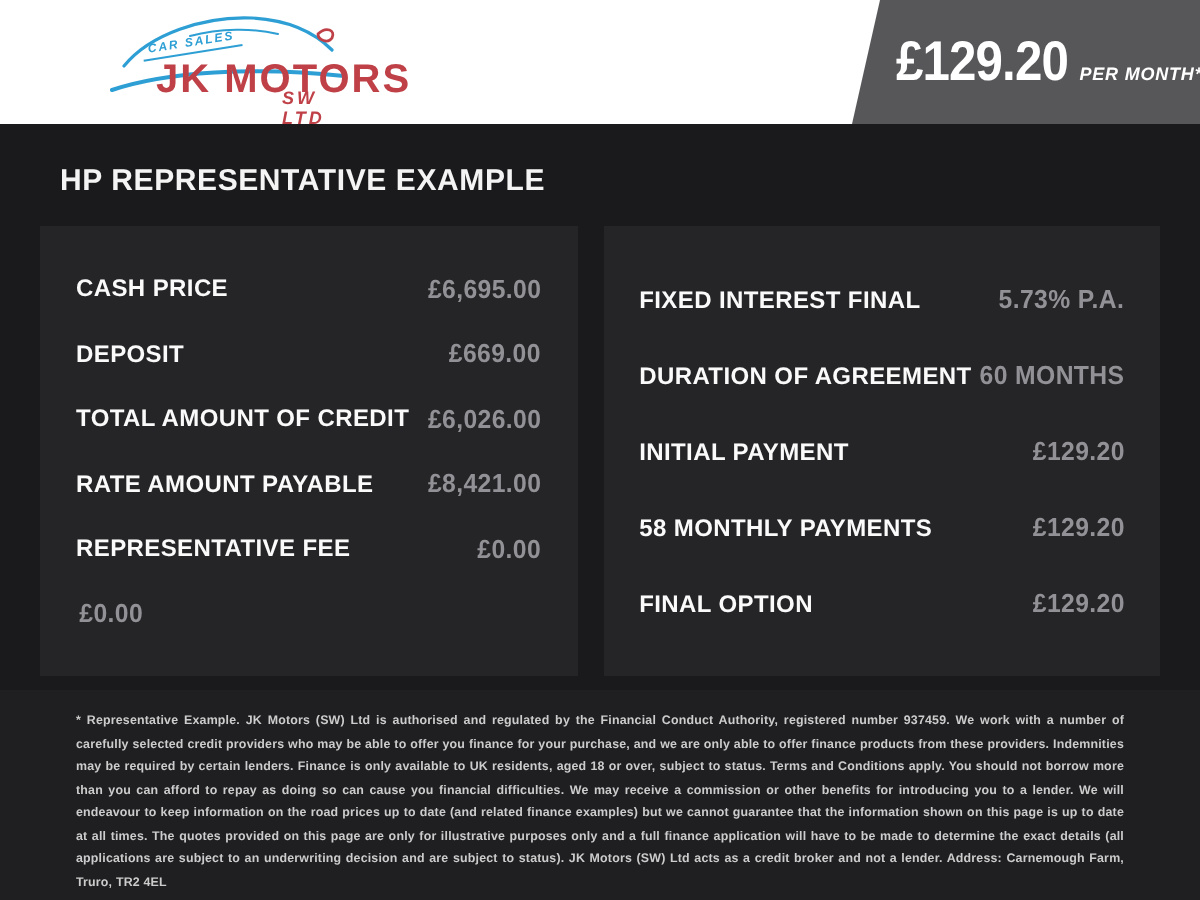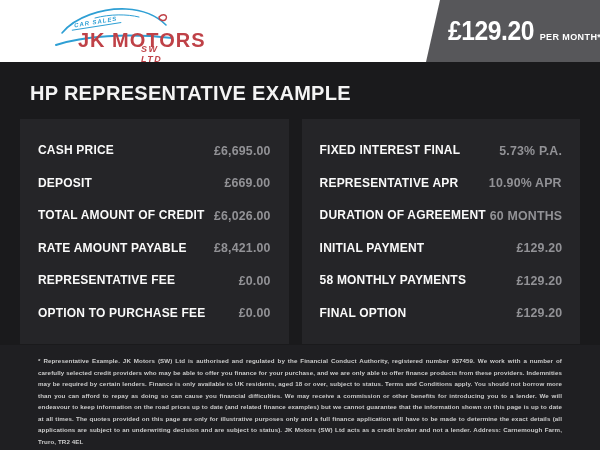--- a/index.html
+++ b/index.html
@@ -19,25 +19,25 @@
                color:#bf4147; letter-spacing:1px; white-space:nowrap; }
   .logo-sub { position:absolute; left:86px; top:40px; font-size:9px; font-weight:bold;
               color:#bf4147; letter-spacing:1.5px;font-style:italic; }
 
   .price-flag { position:absolute; right:0; top:0; width:188px; height:62px;
                 background:#57575a; clip-path:polygon(28px 0, 100% 0, 100% 100%, 14px 100%);
                 display:flex; align-items:center; padding-left:36px; }
   .price-amount { color:#ffffff; font-size:28px; font-weight:bold; letter-spacing:-0.5px;
                   transform:scaleX(0.88); transform-origin:left center; }
   .price-period { color:#ffffff; font-size:9px; font-weight:bold; letter-spacing:0.4px;
-                  margin-left:-6px; margin-top:12px; white-space:nowrap; }
+                  margin-left:-6px; margin-top:12px; white-space:nowrap;font-style:italic; }
 
   
   .dark { position:absolute; top:62px; left:0; right:0; bottom:0; background:#1a1a1c; }
-  .title { padding:20px 30px 0; font-size:20px; font-weight:bold; color:#f4f4f4;
+  .title { padding:20px 30px 0; font-size:15px; font-weight:bold; color:#f4f4f4;
            letter-spacing:0.3px; }
 
   .panels { display:flex; gap:13px; padding:14px 20px 0; }
   .panel { flex:1; height:225px; background:#252528; display:flex; flex-direction:column;
            justify-content:space-evenly; padding:6px 18px; }
   .row { display:flex; justify-content:space-between; align-items:center; }
   .lbl { color:#fafafa; font-weight:bold; font-size:12px; letter-spacing:0.2px;
          white-space:nowrap; }
   .val { color:#929296; font-size:13px; font-weight:bold; letter-spacing:0.2px;
          transform:scaleX(0.95); transform-origin:right center; white-space:nowrap; }
@@ -91,33 +91,28 @@
         </div>
         <div class="row">
           <span class="lbl">RATE AMOUNT PAYABLE</span>
           <span class="val">£8,421.00</span>
         </div>
         <div class="row">
           <span class="lbl">REPRESENTATIVE FEE</span>
           <span class="val">£0.00</span>
         </div>
         <div class="row">
-          <span class="lbl">OPTION TO PURCHASE FEE</span>
           <span class="val">£0.00</span>
         </div>
       </section>
 
       <section class="panel">
         <div class="row">
           <span class="lbl">FIXED INTEREST FINAL</span>
           <span class="val">5.73% P.A.</span>
-        </div>
-        <div class="row">
-          <span class="lbl">REPRESENTATIVE APR</span>
-          <span class="val">10.90% APR</span>
         </div>
         <div class="row">
           <span class="lbl">DURATION OF AGREEMENT</span>
           <span class="val">60 MONTHS</span>
         </div>
         <div class="row">
           <span class="lbl">INITIAL PAYMENT</span>
           <span class="val">£129.20</span>
         </div>
         <div class="row">

